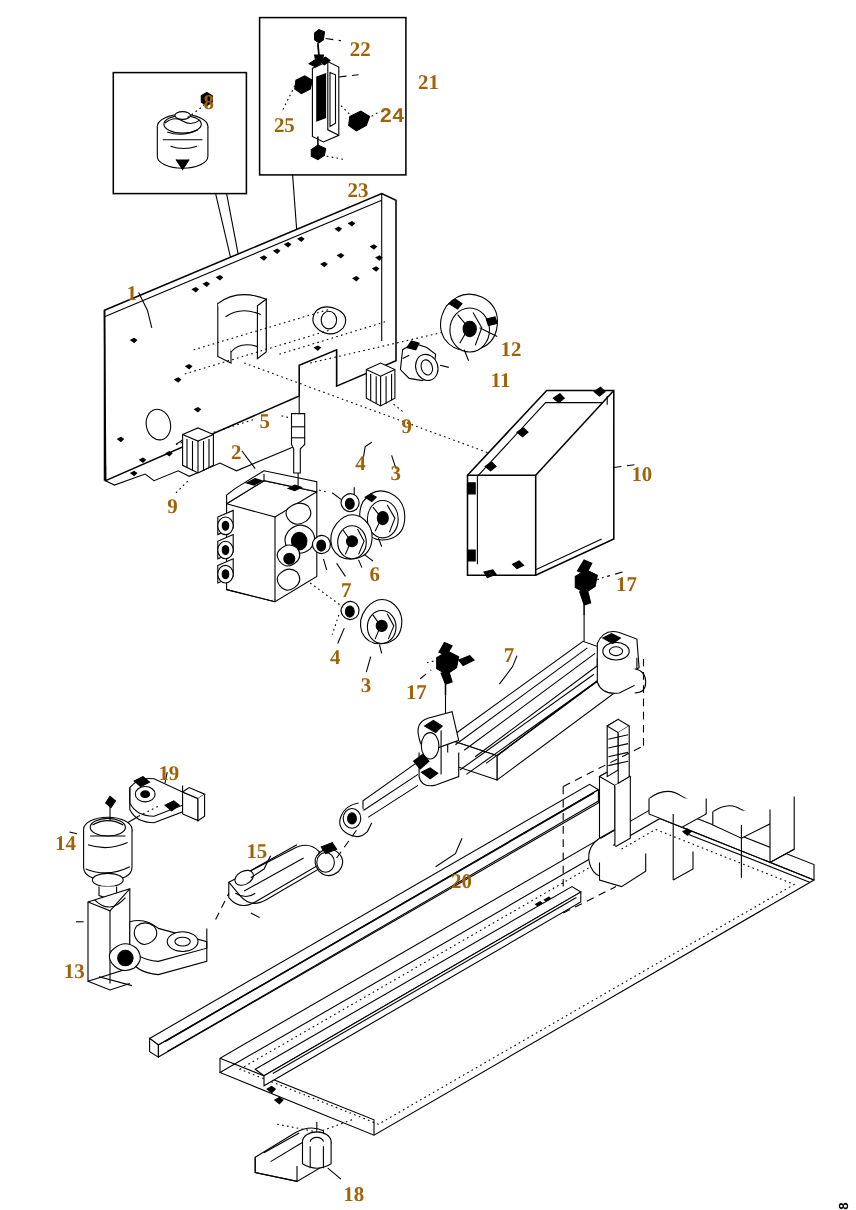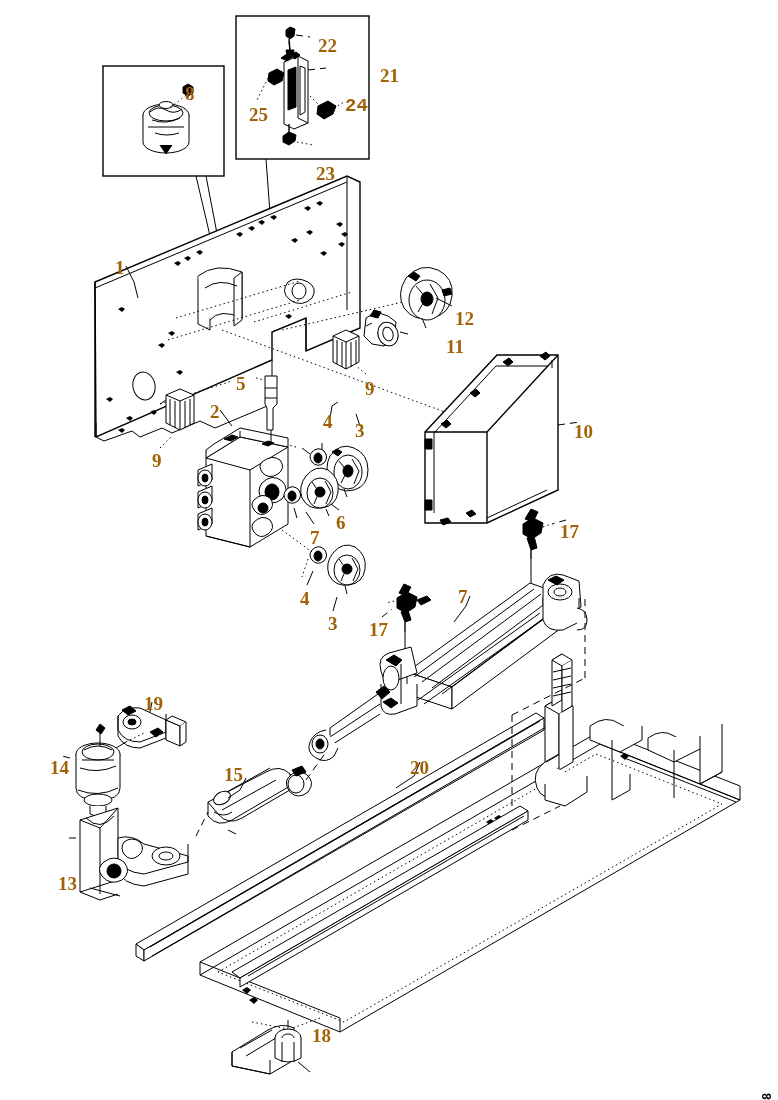--- a/index.html
+++ b/index.html
@@ -548,23 +548,23 @@
   <div class="callout" style="left:185px;top:84px;">8</div>
   <div class="callout" style="left:152px;top:451px;">9</div>
   <div class="callout" style="left:574px;top:422px;">10</div>
   <div class="callout" style="left:410px;top:337px;margin-left:36px;">11</div>
   <div class="callout" style="left:455px;top:309px;">12</div>
   <div class="callout" style="left:58px;top:836px;margin-top:38px;">13</div>
   <div class="callout" style="left:50px;top:758px;">14</div>
   <div class="callout" style="left:224px;top:765px;">15</div>
   <div class="callout" style="left:458px;top:587px;">7</div>
   <div class="callout" style="left:560px;top:522px;">17</div>
-  <div class="callout" style="left:312px;top:1026px;">18</div>
+  <div class="callout" style="left:312px;top:1077px;">18</div>
   <div class="callout" style="left:144px;top:694px;">19</div>
-  <div class="callout" style="left:410px;top:758px;">20</div>
+  <div class="callout" style="left:410px;top:792px;">20</div>
   <div class="callout" style="left:332px;top:66px;margin-left:48px;">21</div>
   <div class="callout" style="left:318px;top:36px;">22</div>
   <div class="callout" style="left:316px;top:140px;margin-top:24px;">23</div>
   <div class="callout" style="left:345px;top:97px;font-family:Liberation Mono, monospace;">24</div>
   <div class="callout" style="left:249px;top:105px;">25</div>
   <div class="callout" style="left:365px;top:379px;">9</div>
   <div class="callout" style="left:300px;top:589px;">4</div>
   <div class="callout" style="left:328px;top:614px;">3</div>
   <div class="callout" style="left:369px;top:620px;">17</div>
 

